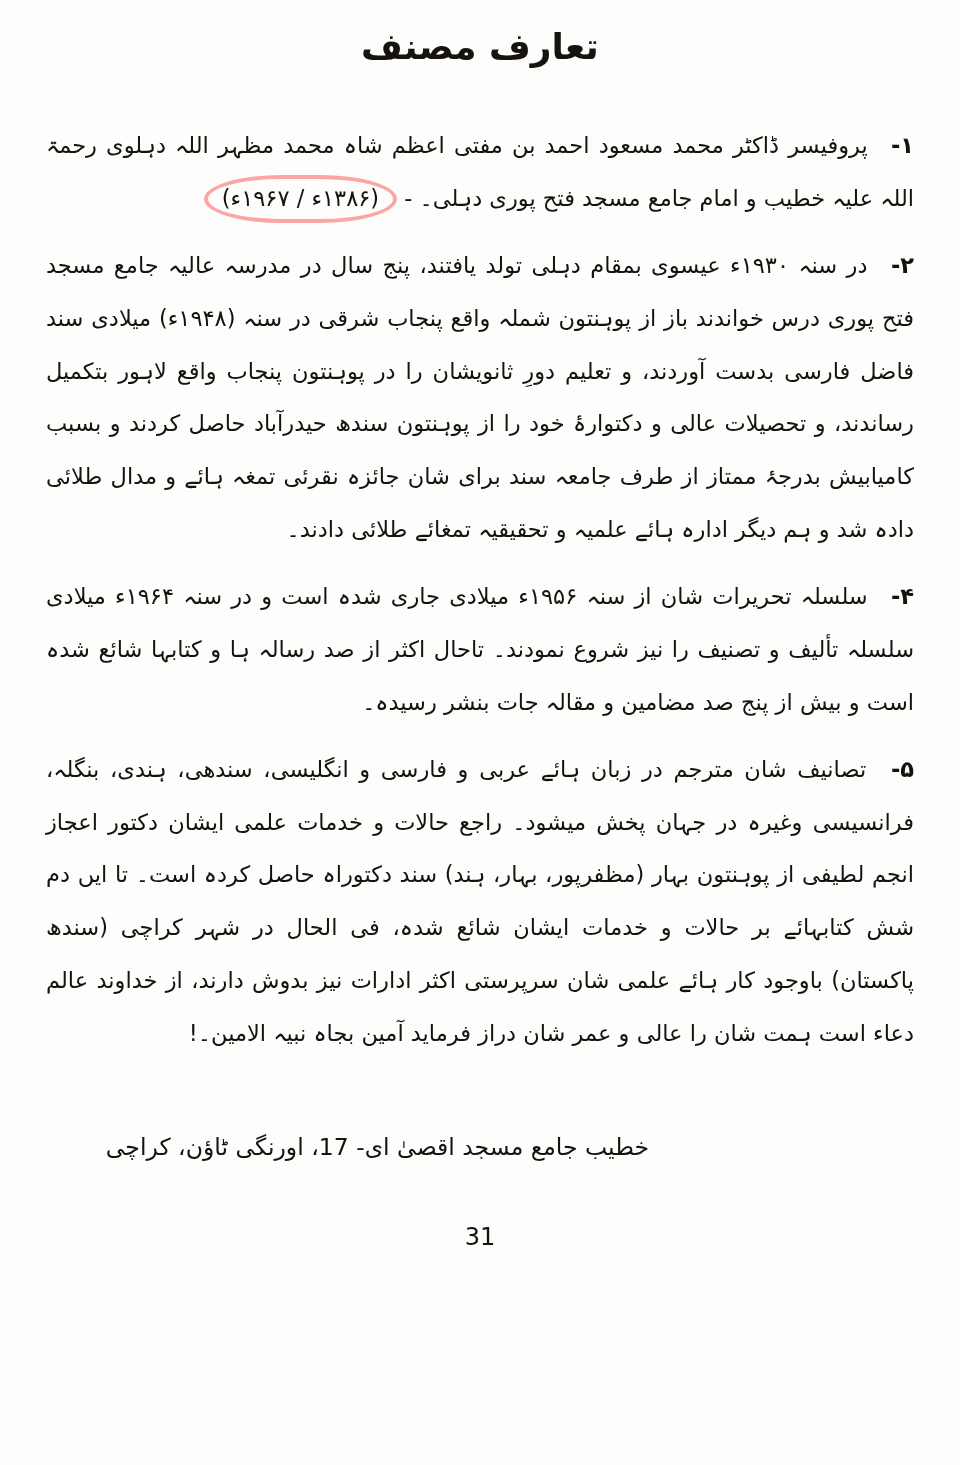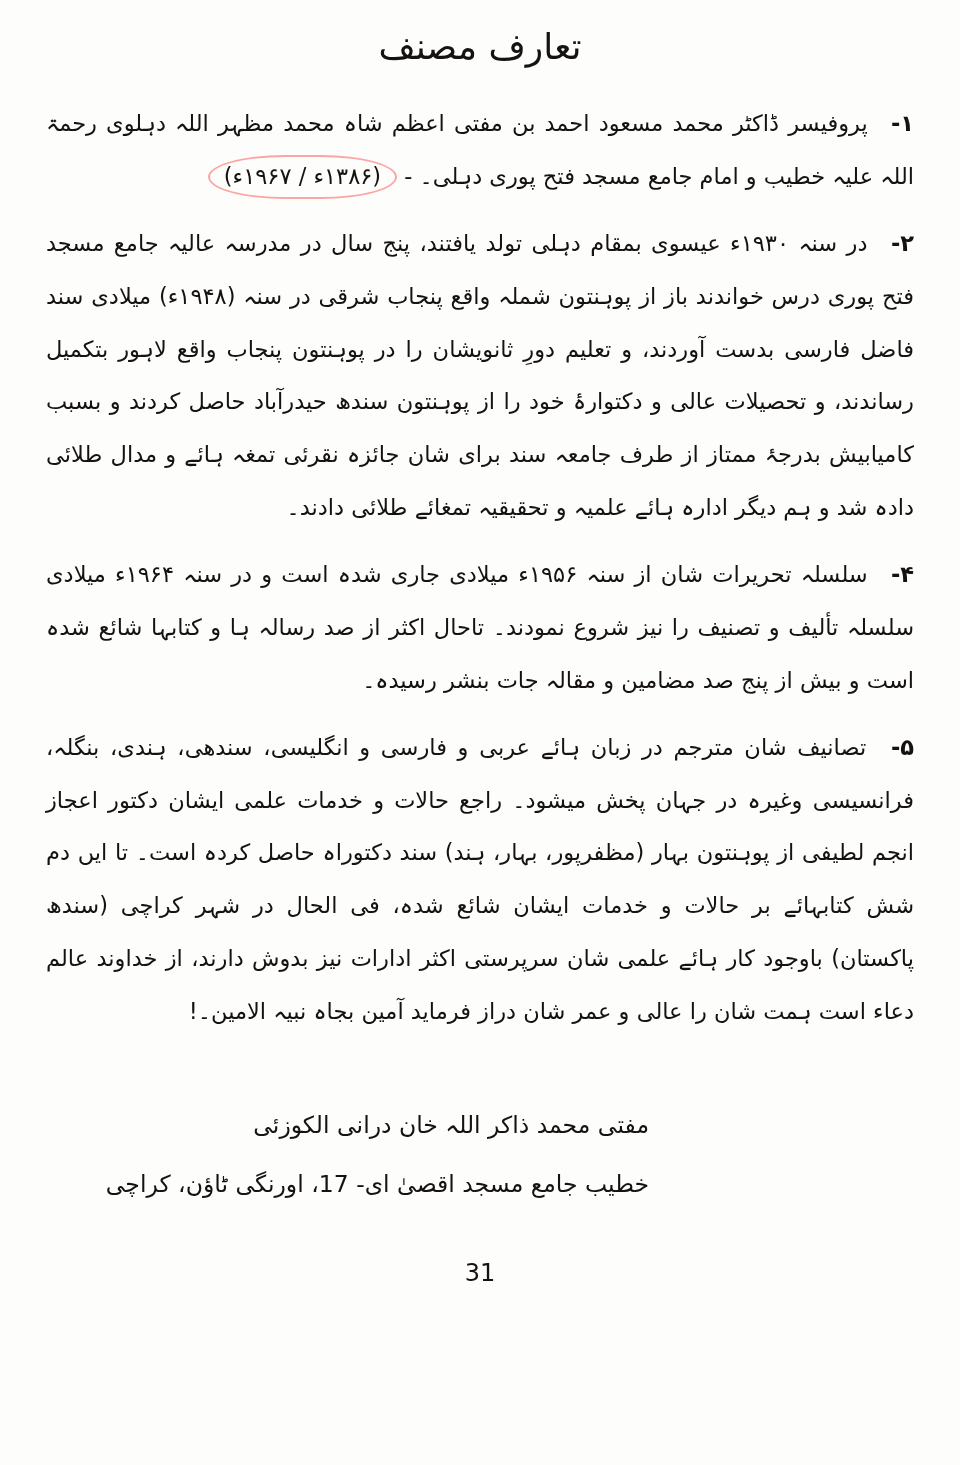--- a/index.html
+++ b/index.html
@@ -18,42 +18,42 @@
     width: 960px;
     min-height: 1465px;
     background: #fdfdfb;
     padding: 16px 46px 28px 46px;
     direction: rtl;
     position: relative;
   }
   .title {
     text-align: center;
     font-size: 36px;
-    font-weight: 400;
-    margin: 10px 0 30px 0;
+    font-weight: 700;
+    margin: 10px 0 52px 0;
     letter-spacing: 1px;
   }
   .items {
     margin: 0;
     padding: 0;
   }
   .item {
     font-size: 22.5px;
     line-height: 2.35;
     text-align: justify;
     margin: 0 0 14px 0;
   }
   .item .num {
     font-weight: 700;
     margin-left: 14px;
     white-space: nowrap;
   }
   .oval {
     display: inline-block;
-    border: 2px solid #fca5a5;
+    border: 4px solid #fca5a5;
     border-radius: 50% / 62%;
     padding: 1px 14px 3px 14px;
     line-height: 1.6;
   }
   .signature {
     margin: 58px 265px 0 0;
     font-size: 23.5px;
     line-height: 2.5;
     text-align: right;
   }
@@ -94,19 +94,18 @@
     </p>
 
     <p class="item">
       <span class="num">۵-</span>
       <span>تصانیف شان مترجم در زبان ہائے عربی و فارسی و انگلیسی، سندھی، ہندی، بنگلہ، فرانسیسی وغیرہ در جہان پخش میشود۔ راجع حالات و خدمات علمی ایشان دکتور اعجاز انجم لطیفی از پوہنتون بہار (مظفرپور، بہار، ہند) سند دکتوراہ حاصل کردہ است۔ تا ایں دم شش کتابہائے بر حالات و خدمات ایشان شائع شدہ، فی الحال در شہر کراچی (سندھ پاکستان) باوجود کار ہائے علمی شان سرپرستی اکثر ادارات نیز بدوش دارند، از خداوند عالم دعاء است ہمت شان را عالی و عمر شان دراز فرماید آمین بجاہ نبیہ الامین۔!</span>
     </p>
 
   </div>
 
   <div class="signature">
-    <span class="sig-line">مفتی محمد ذاکر اللہ خان درانی الکوزئی</span>
     <span class="sig-line">خطیب جامع مسجد اقصیٰ ای- 17، اورنگی ٹاؤن، کراچی</span>
   </div>
 
   <div class="page-number">31</div>
 
 </div>
 
 </body></html>

